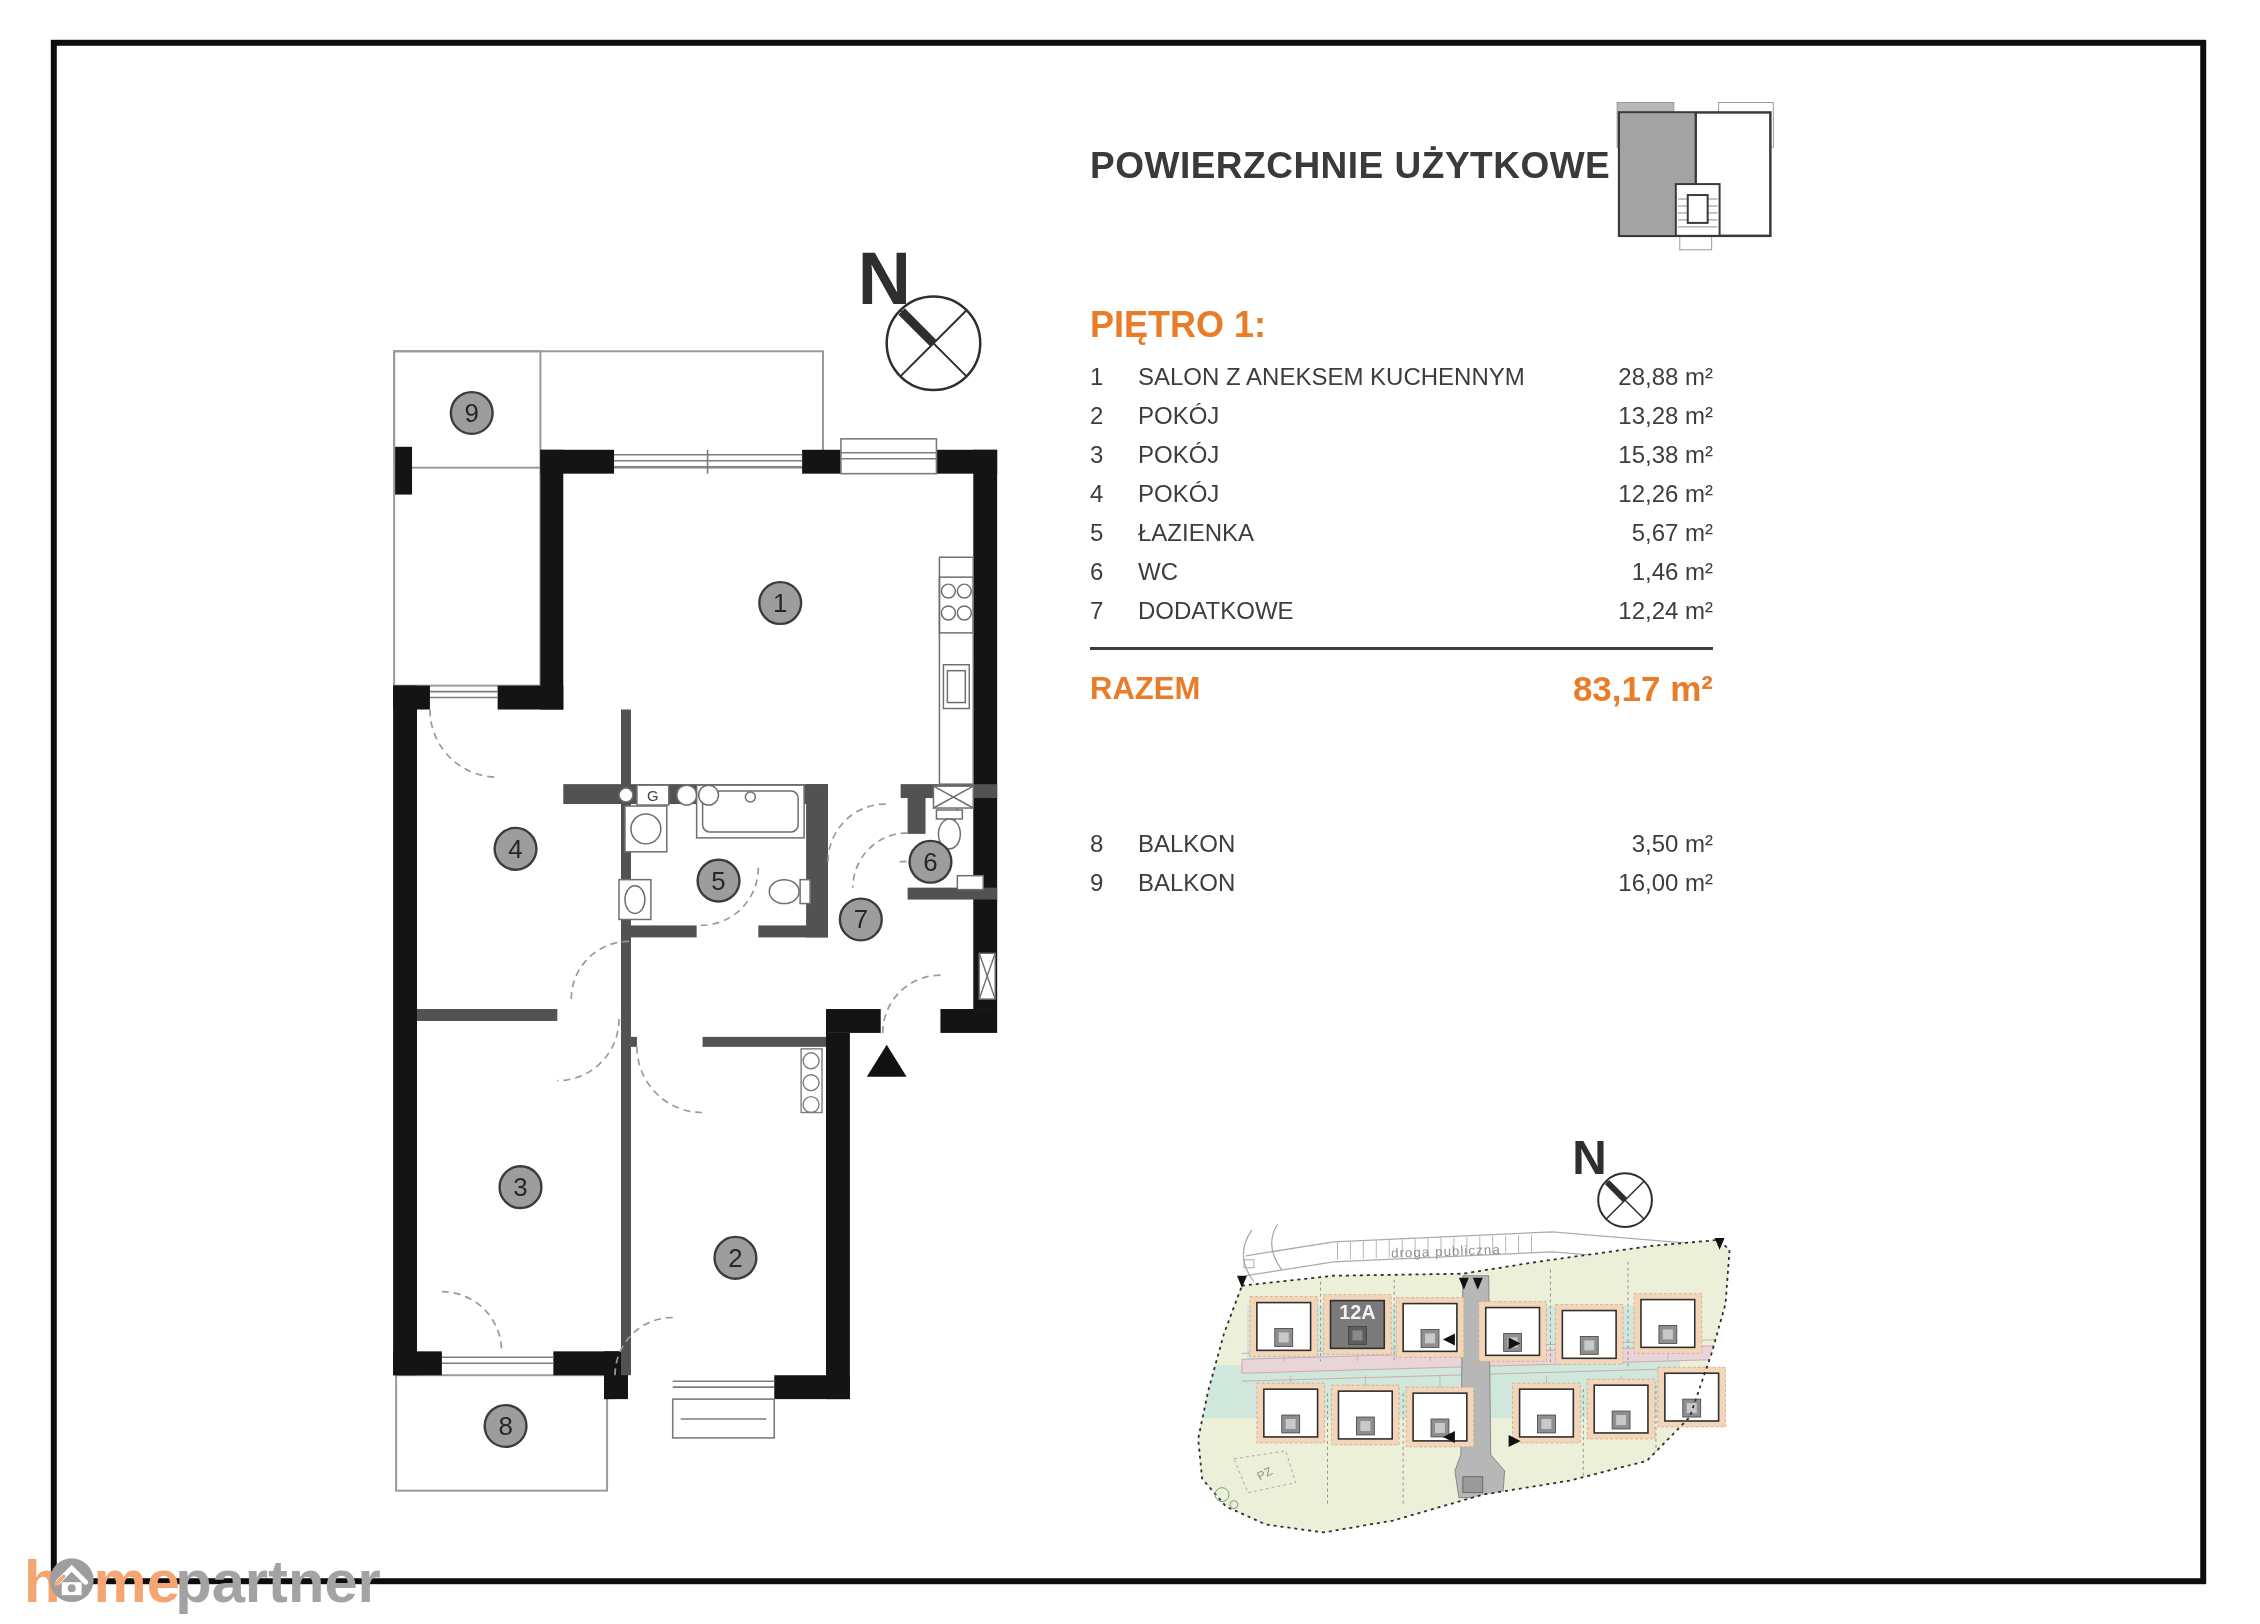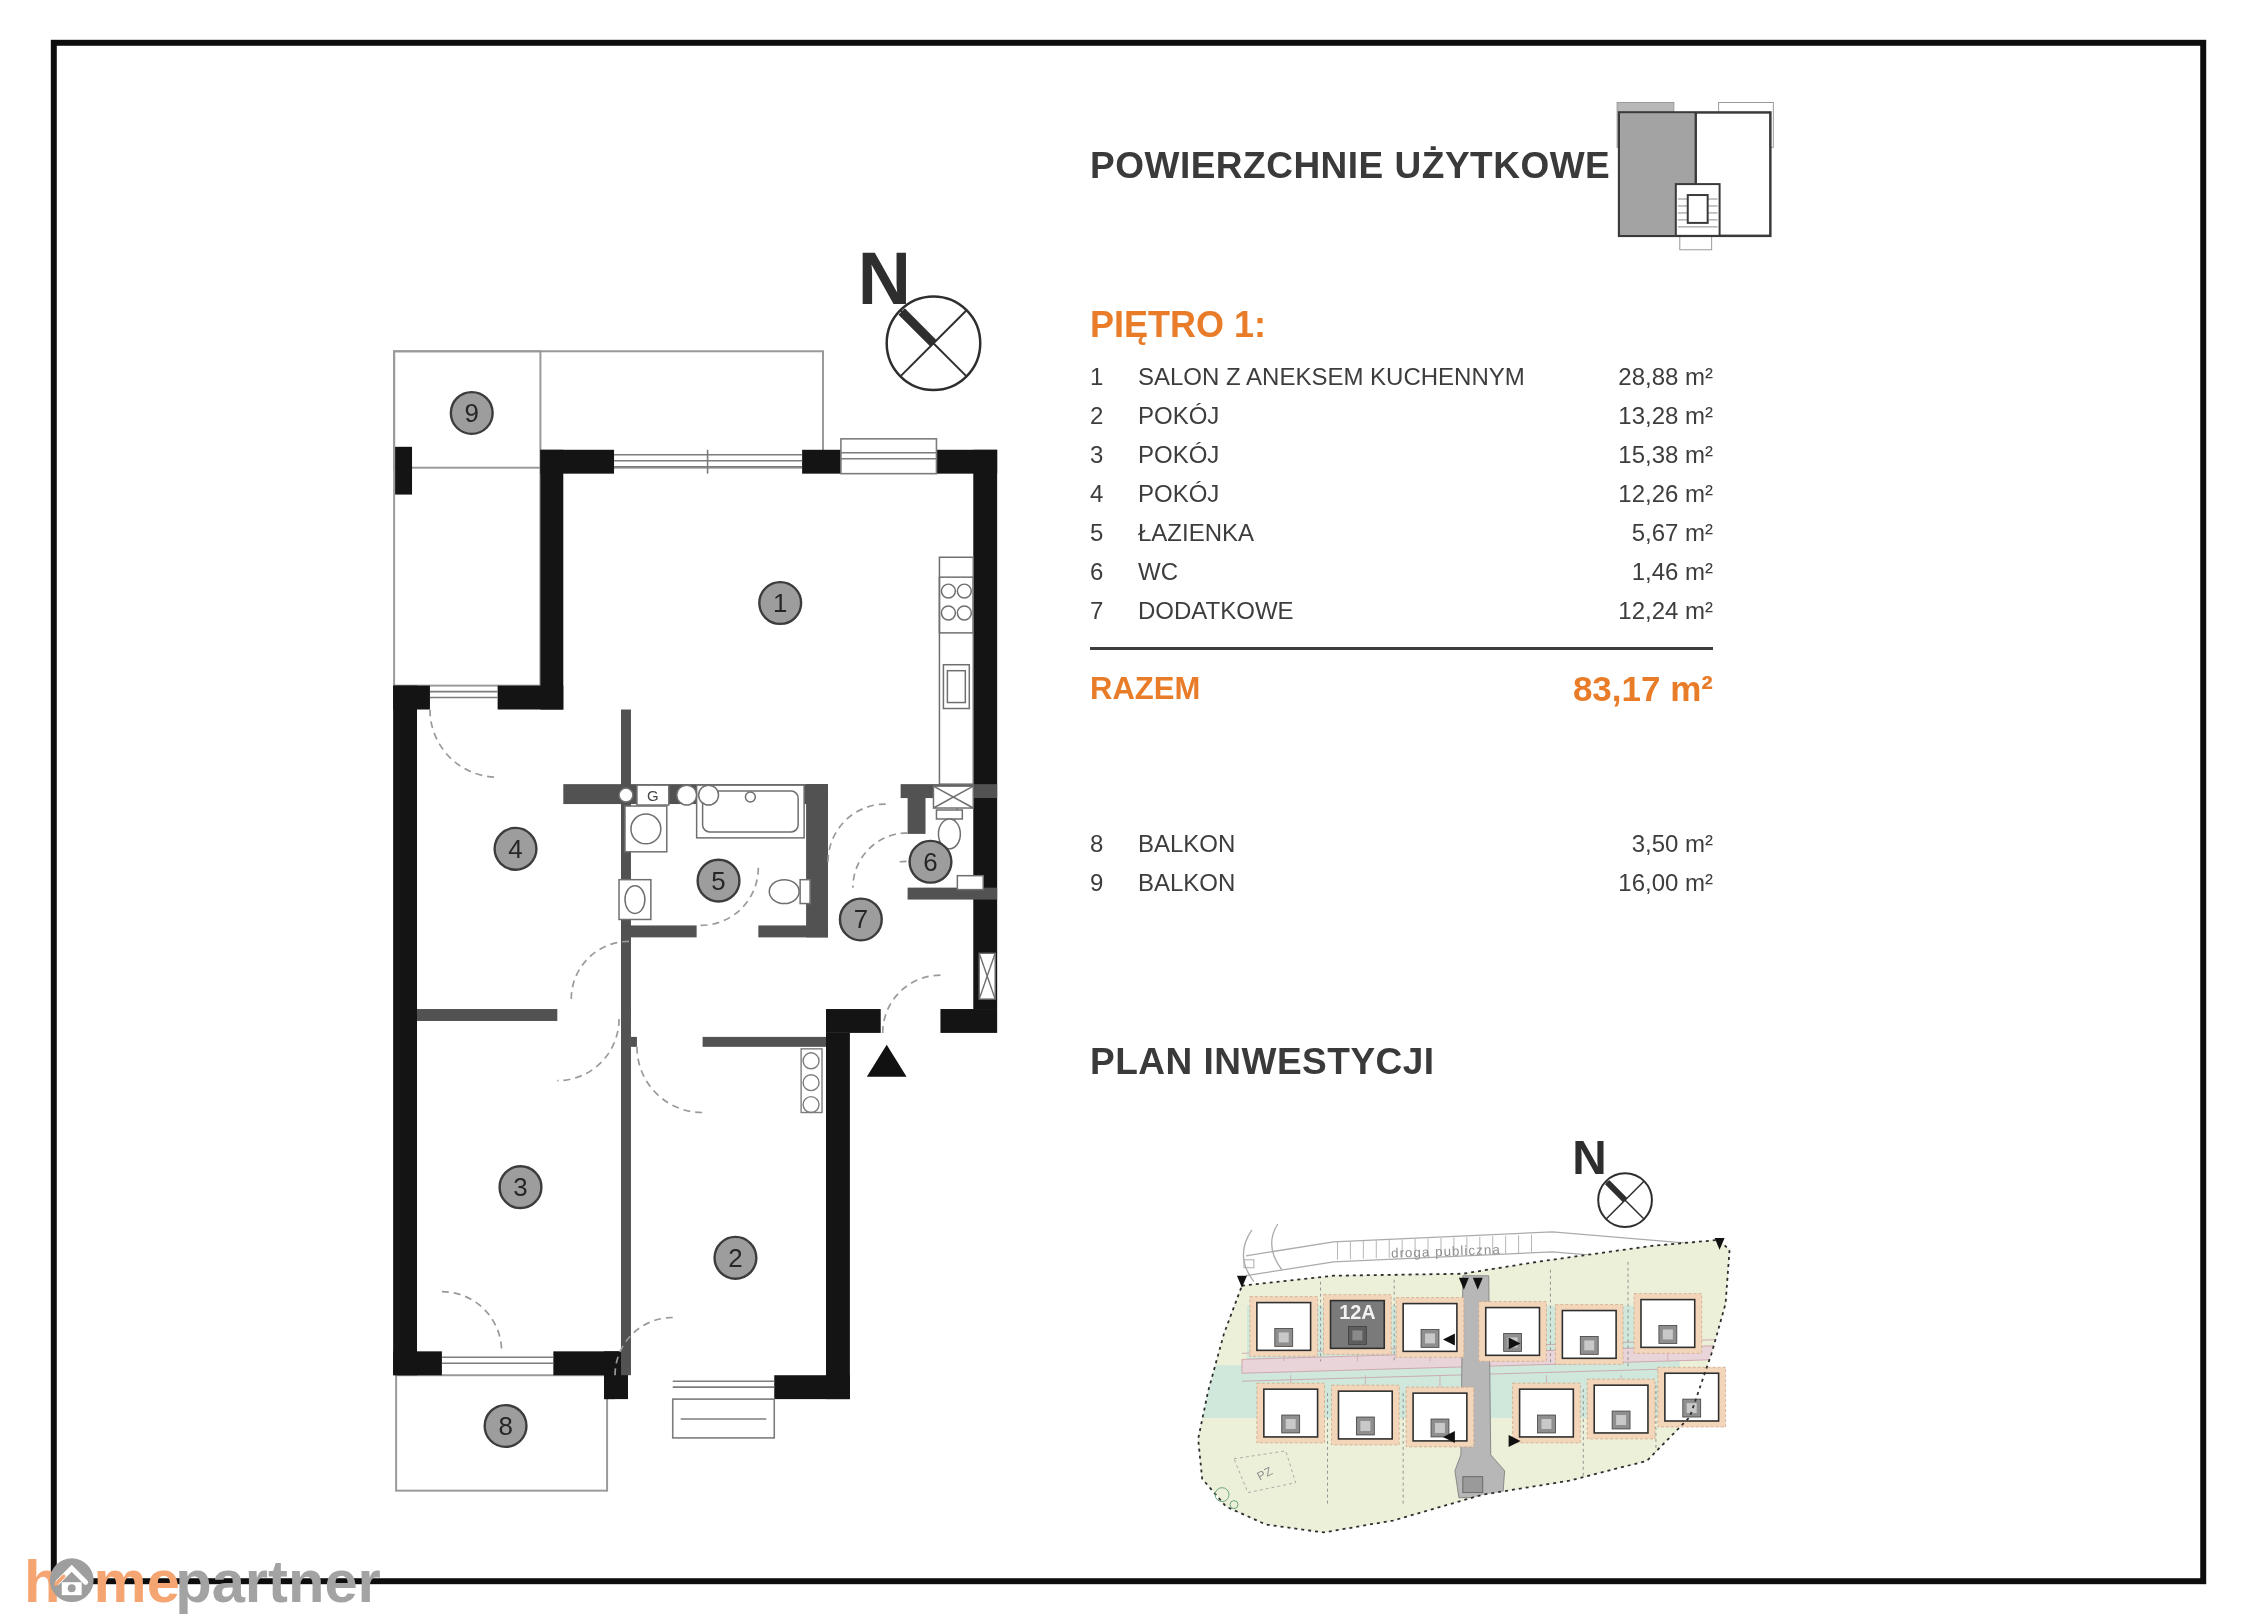--- a/index.html
+++ b/index.html
@@ -426,16 +426,15 @@
         <span class="nm">BALKON</span>
         <span class="ar">3,50 m²</span>
       </div>
       <div class="row">
         <span class="no">9</span>
         <span class="nm">BALKON</span>
         <span class="ar">16,00 m²</span>
       </div>
     </div>
 
-<div class="rcol-item sec-title" style="top:1041px;">PLAN INWESTYCJI</div>
 
 </div>
 
 
 </body></html>

